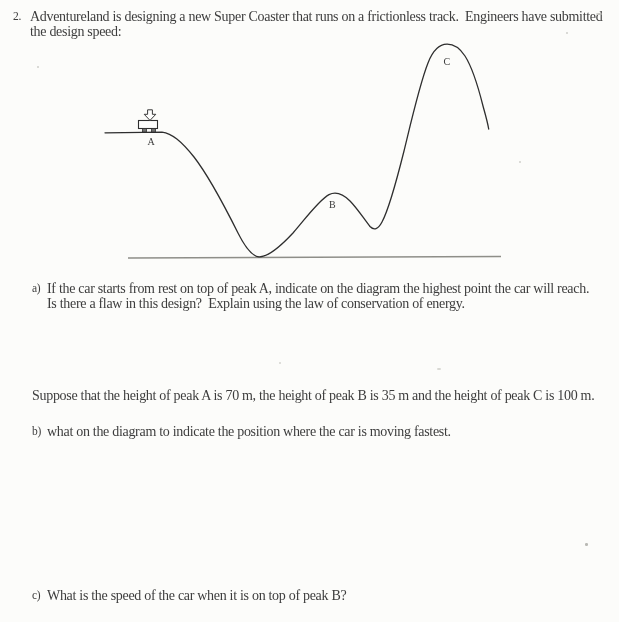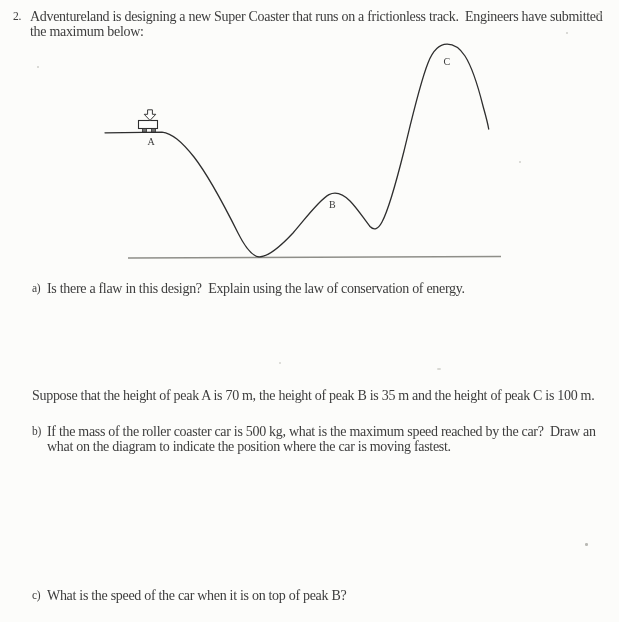--- a/index.html
+++ b/index.html
@@ -58,21 +58,21 @@
 </style>
 </head>
 <body>
 
 <div class="sheet">
 
   <div class="textblock intro" style="left:13px; top:9px;">
     <span class="qlabel">2.</span>
     <div class="lines">
       <div class="line">Adventureland is designing a new Super Coaster that runs on a frictionless track.  Engineers have submitted</div>
-      <div class="line">the maximum below:</div>
+      <div class="line">the design speed:</div>
     </div>
   </div>
 
   <svg class="diagram" width="415" height="230" viewBox="95 35 415 230" xmlns="http://www.w3.org/2000/svg">
 
     <line x1="128" y1="258" x2="501" y2="256.5" stroke="#8e8e88" stroke-width="1.7"></line>
 
     <path fill="none" stroke="#2e2e2e" stroke-width="1.3" stroke-linecap="round" d="M 105 132.8
              L 162 132.2
              C 172 133.5 181 141 194 157
@@ -99,34 +99,34 @@
     <path fill="#fdfdfc" stroke="#383838" stroke-width="1" stroke-linejoin="round" d="M 147.6 109.8 L 152.4 109.8 L 152.4 114.3 L 155.8 114.3 L 150 120.4 L 144.2 114.3 L 147.6 114.3 Z"></path>
 
     <text x="147.5" y="145">A</text>
     <text x="329" y="208">B</text>
     <text x="443.5" y="64.5">C</text>
   </svg>
 
   <div class="textblock part" style="left:32px; top:281px;">
     <span class="qlabel">a)</span>
     <div class="lines">
+      <div class="line">If the car starts from rest on top of peak A, indicate on the diagram the highest point the car will reach.</div>
       <div class="line">Is there a flaw in this design?  Explain using the law of conservation of energy.</div>
     </div>
   </div>
 
   <div class="textblock" style="left:32px; top:388px;">
     <div class="lines">
       <div class="line">Suppose that the height of peak A is 70 m, the height of peak B is 35 m and the height of peak C is 100 m.</div>
     </div>
   </div>
 
   <div class="textblock part" style="left:32px; top:424px;">
     <span class="qlabel">b)</span>
     <div class="lines">
-      <div class="line">If the mass of the roller coaster car is 500 kg, what is the maximum speed reached by the car?  Draw an</div>
       <div class="line">what on the diagram to indicate the position where the car is moving fastest.</div>
     </div>
   </div>
 
   <div class="textblock part" style="left:32px; top:588px;">
     <span class="qlabel">c)</span>
     <div class="lines">
       <div class="line">What is the speed of the car when it is on top of peak B?</div>
     </div>
   </div>

